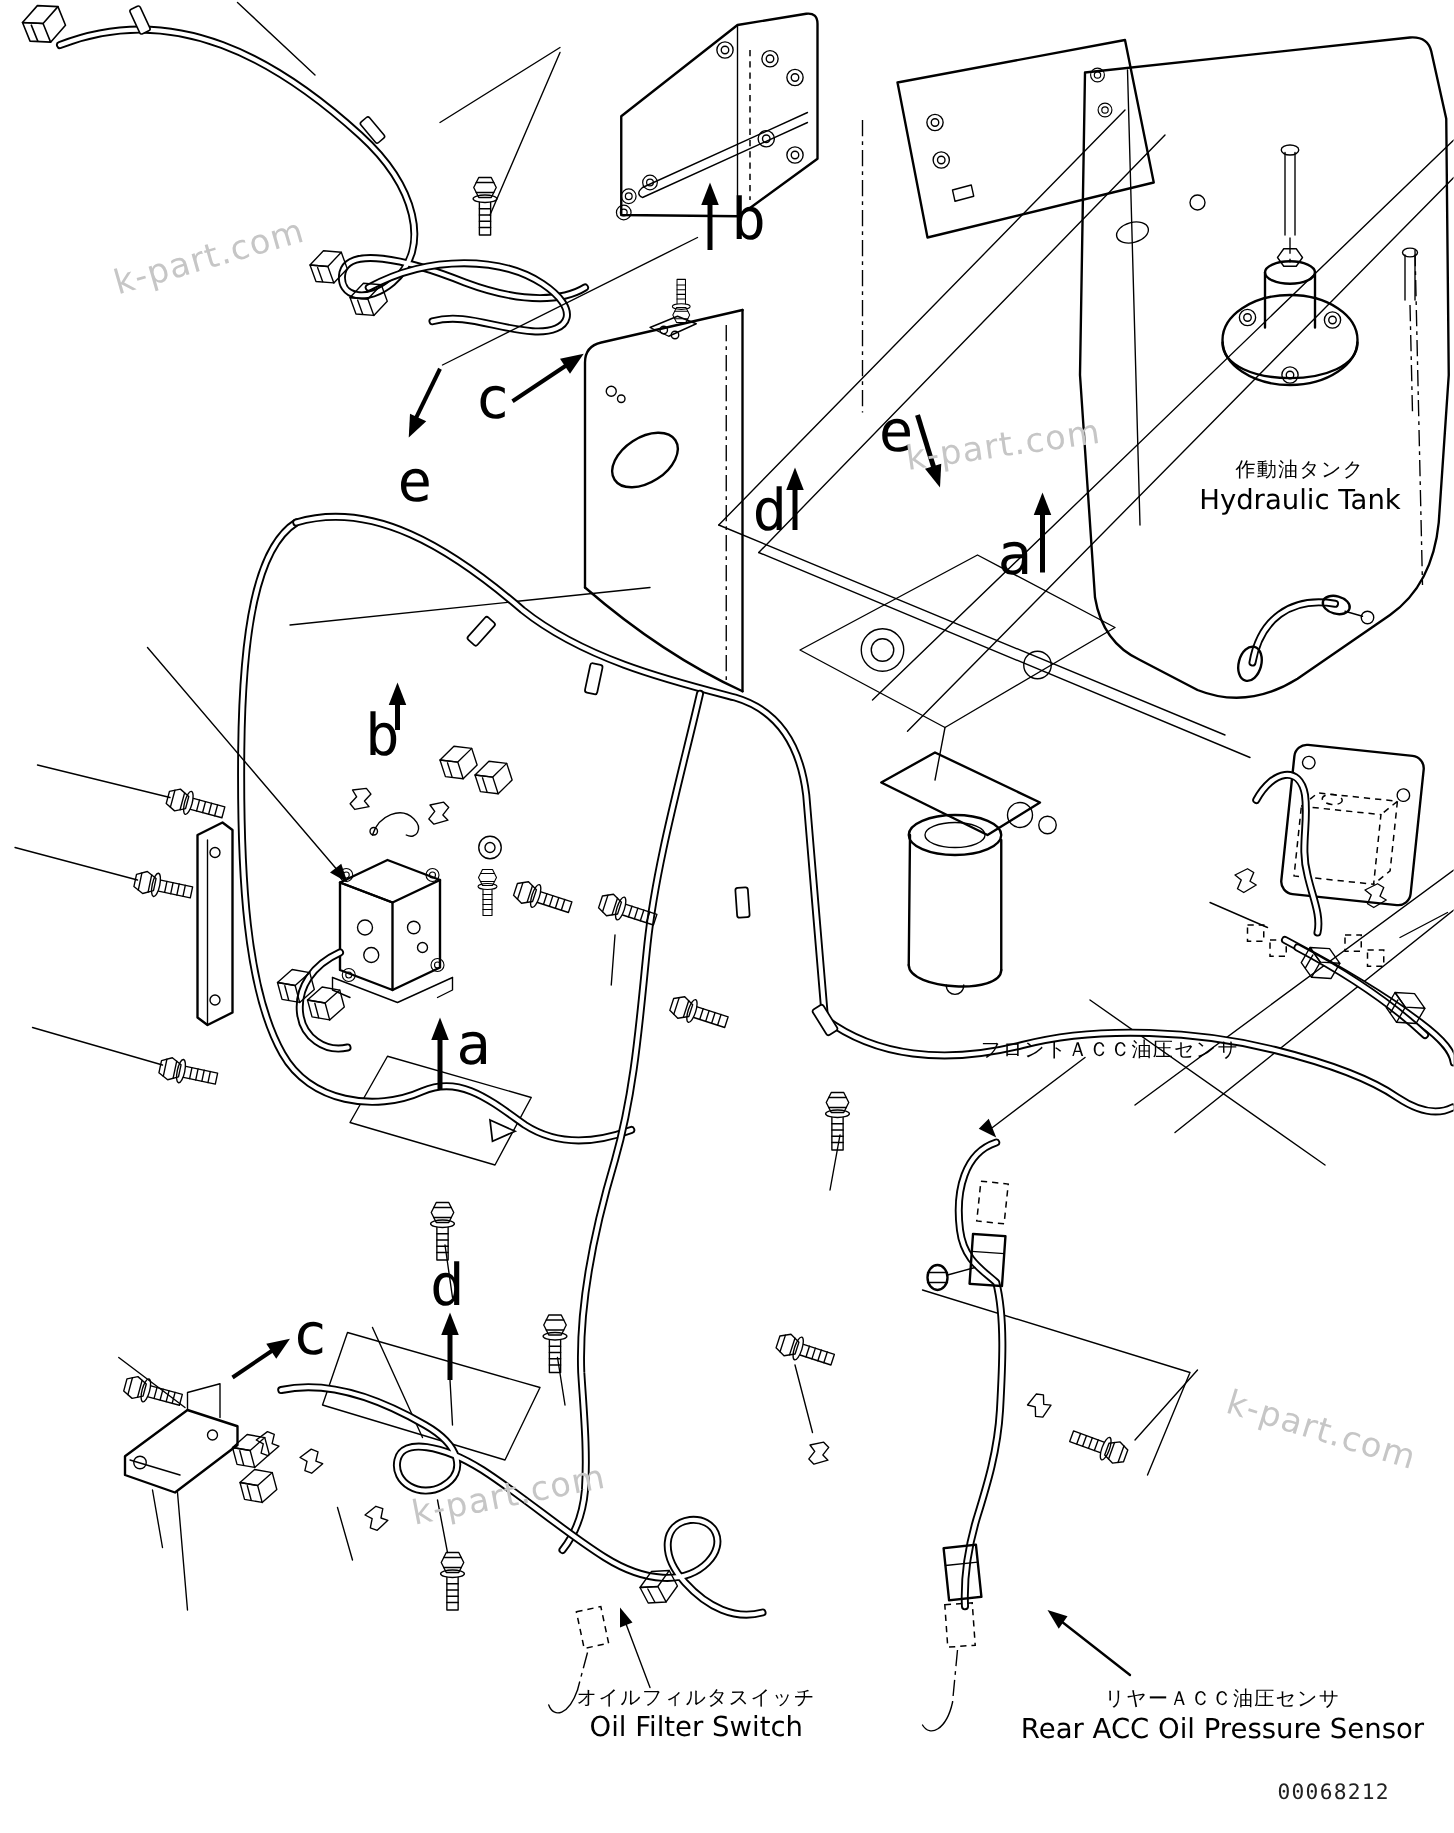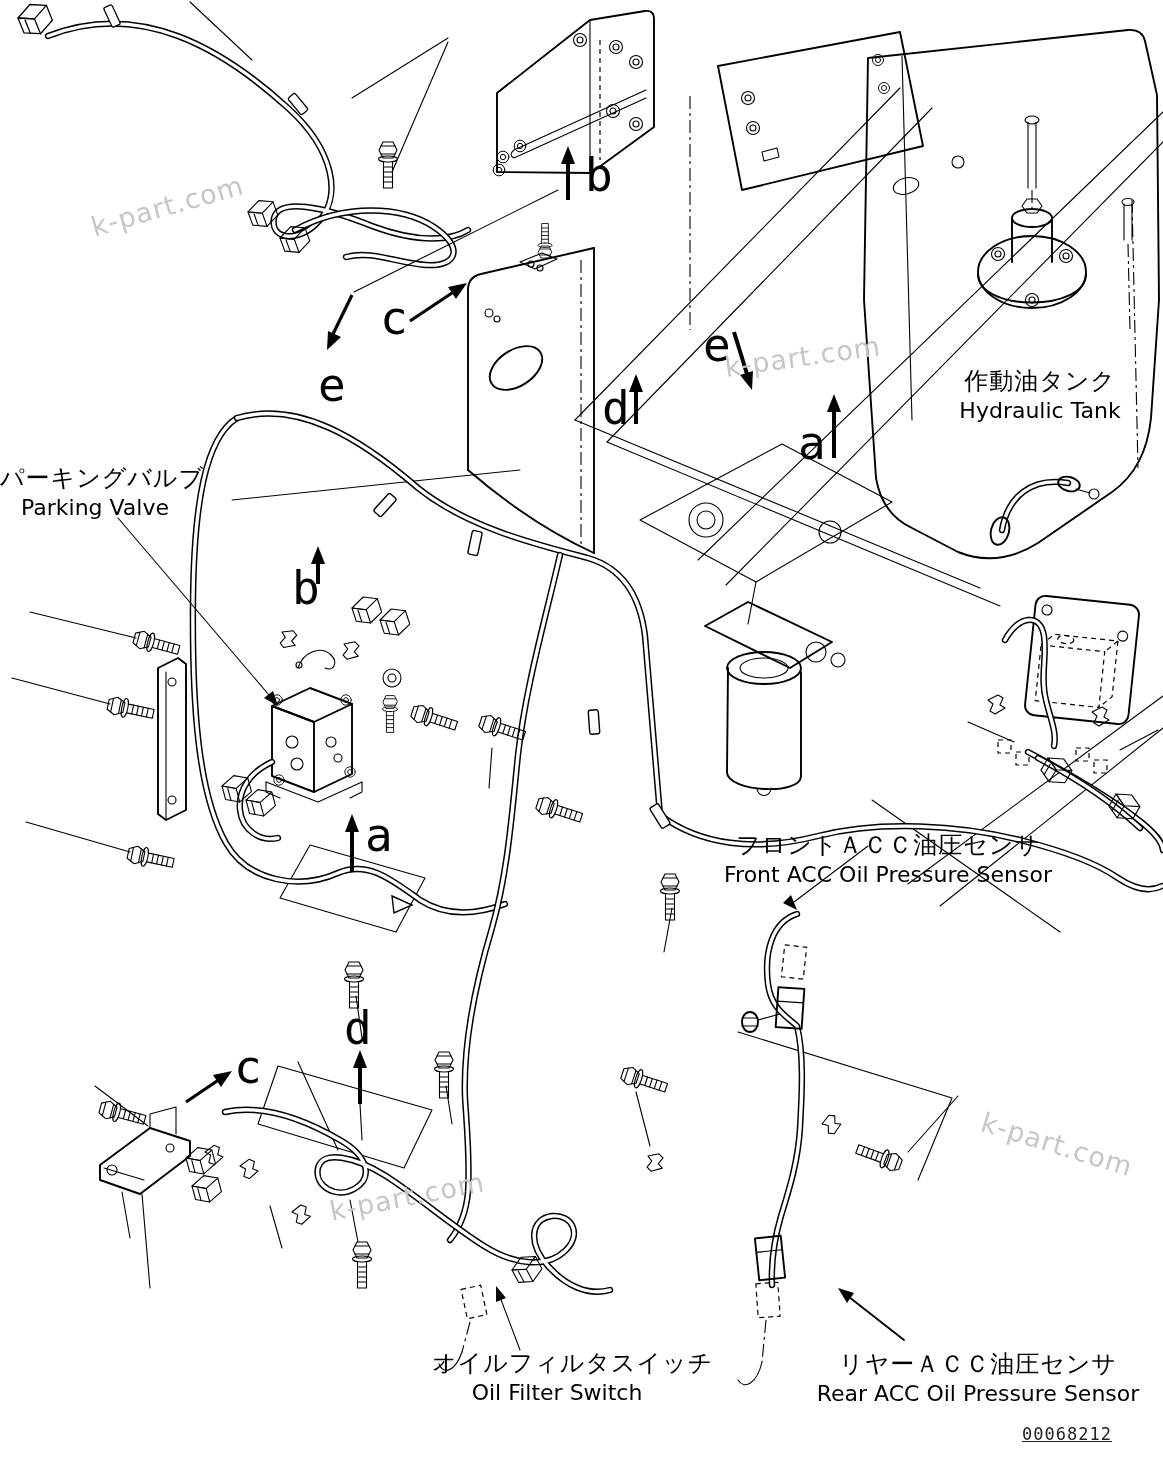--- a/index.html
+++ b/index.html
@@ -12,21 +12,21 @@
   .dd{fill:none;stroke:#000;stroke-width:1.1;stroke-dasharray:13 4 3 4}
   .dash{fill:none;stroke:#000;stroke-width:1.2;stroke-dasharray:5 4}
   .w-out{fill:none;stroke:#000;stroke-width:6.4;stroke-linecap:round;stroke-linejoin:round}
   .w-in{fill:none;stroke:#fff;stroke-width:3.4;stroke-linecap:round;stroke-linejoin:round}
   .fill{fill:#000;stroke:none}
   .ar{fill:none;stroke:#000;stroke-width:4;stroke-linecap:butt}
   .ar2{fill:none;stroke:#000;stroke-width:3.2;stroke-linecap:butt}
   .wh{fill:#fff;stroke:#000;stroke-width:1.4}
   
   .lbl{position:absolute;text-align:center;line-height:1.3;white-space:nowrap;}
-  .lbl .jp{font-size:24px;letter-spacing:1px;display:block;}
+  .lbl .jp{font-size:16px;letter-spacing:1px;display:block;}
   .lbl .en{font-size:22px;letter-spacing:0px;display:block;}
   .callout{position:absolute;font-family:"DejaVu Sans Mono", monospace;font-size:46px;line-height:1;}
   .wm{position:absolute;color:#c6c6c6;font-size:27px;letter-spacing:1px;transform-origin:left center;}
   .pn{position:absolute;font-family:"DejaVu Sans Mono", monospace;font-size:17px;letter-spacing:1px;color:#222;}
 </style>
 </head>
 <body>
 
 <div class="stage">
 
@@ -372,28 +372,23 @@
     <path class="md" d="M 904,1340 L 849,1297"></path>
         <polygon class="fill" points="838,1288 847,1303 854,1293"></polygon>
   </g>
 </svg>
 
   <div class="lbl" style="left:935px;top:366px;width:210px;">
     <span class="jp">作動油タンク</span>
     <span class="en">Hydraulic Tank</span>
   </div>
 
-  <div class="lbl" style="left:0px;top:463px;width:190px;">
-    <span class="jp">パーキングバルブ</span>
-    <span class="en">Parking Valve</span>
-  </div>
 
   <div class="lbl" style="left:698px;top:830px;width:380px;">
     <span class="jp">フロントＡＣＣ油圧センサ</span>
-    <span class="en">Front ACC Oil Pressure Sensor</span>
   </div>
 
   <div class="lbl" style="left:408px;top:1348px;width:250px;margin-left:24px;">
     <span class="jp">オイルフィルタスイッチ</span>
     <span class="en">Oil Filter Switch</span>
   </div>
 
   <div class="lbl" style="left:790px;top:1349px;width:376px;">
     <span class="jp">リヤーＡＣＣ油圧センサ</span>
     <span class="en">Rear ACC Oil Pressure Sensor</span>
@@ -408,15 +403,15 @@
   <div class="callout" style="left:292px;top:565px;">b</div>
   <div class="callout" style="left:365px;top:812px;">a</div>
   <div class="callout" style="left:234px;top:1044px;">c</div>
   <div class="callout" style="left:344px;top:1005px;">d</div>
 
   <div class="wm" style="left:92px;top:212px;transform:rotate(-16deg);">k-part.com</div>
   <div class="wm" style="left:725px;top:352px;transform:rotate(-8deg);">k-part.com</div>
   <div class="wm" style="left:982px;top:1106px;transform:rotate(17deg);">k-part.com</div>
   <div class="wm" style="left:330px;top:1196px;transform:rotate(-11deg);">k-part.com</div>
 
-  <div class="pn" style="left:1022px;top:1424px;text-decoration:underline;">00068212</div>
+  <div class="pn" style="left:1022px;top:1424px;">00068212</div>
 
 </div>
 
 </body></html>

